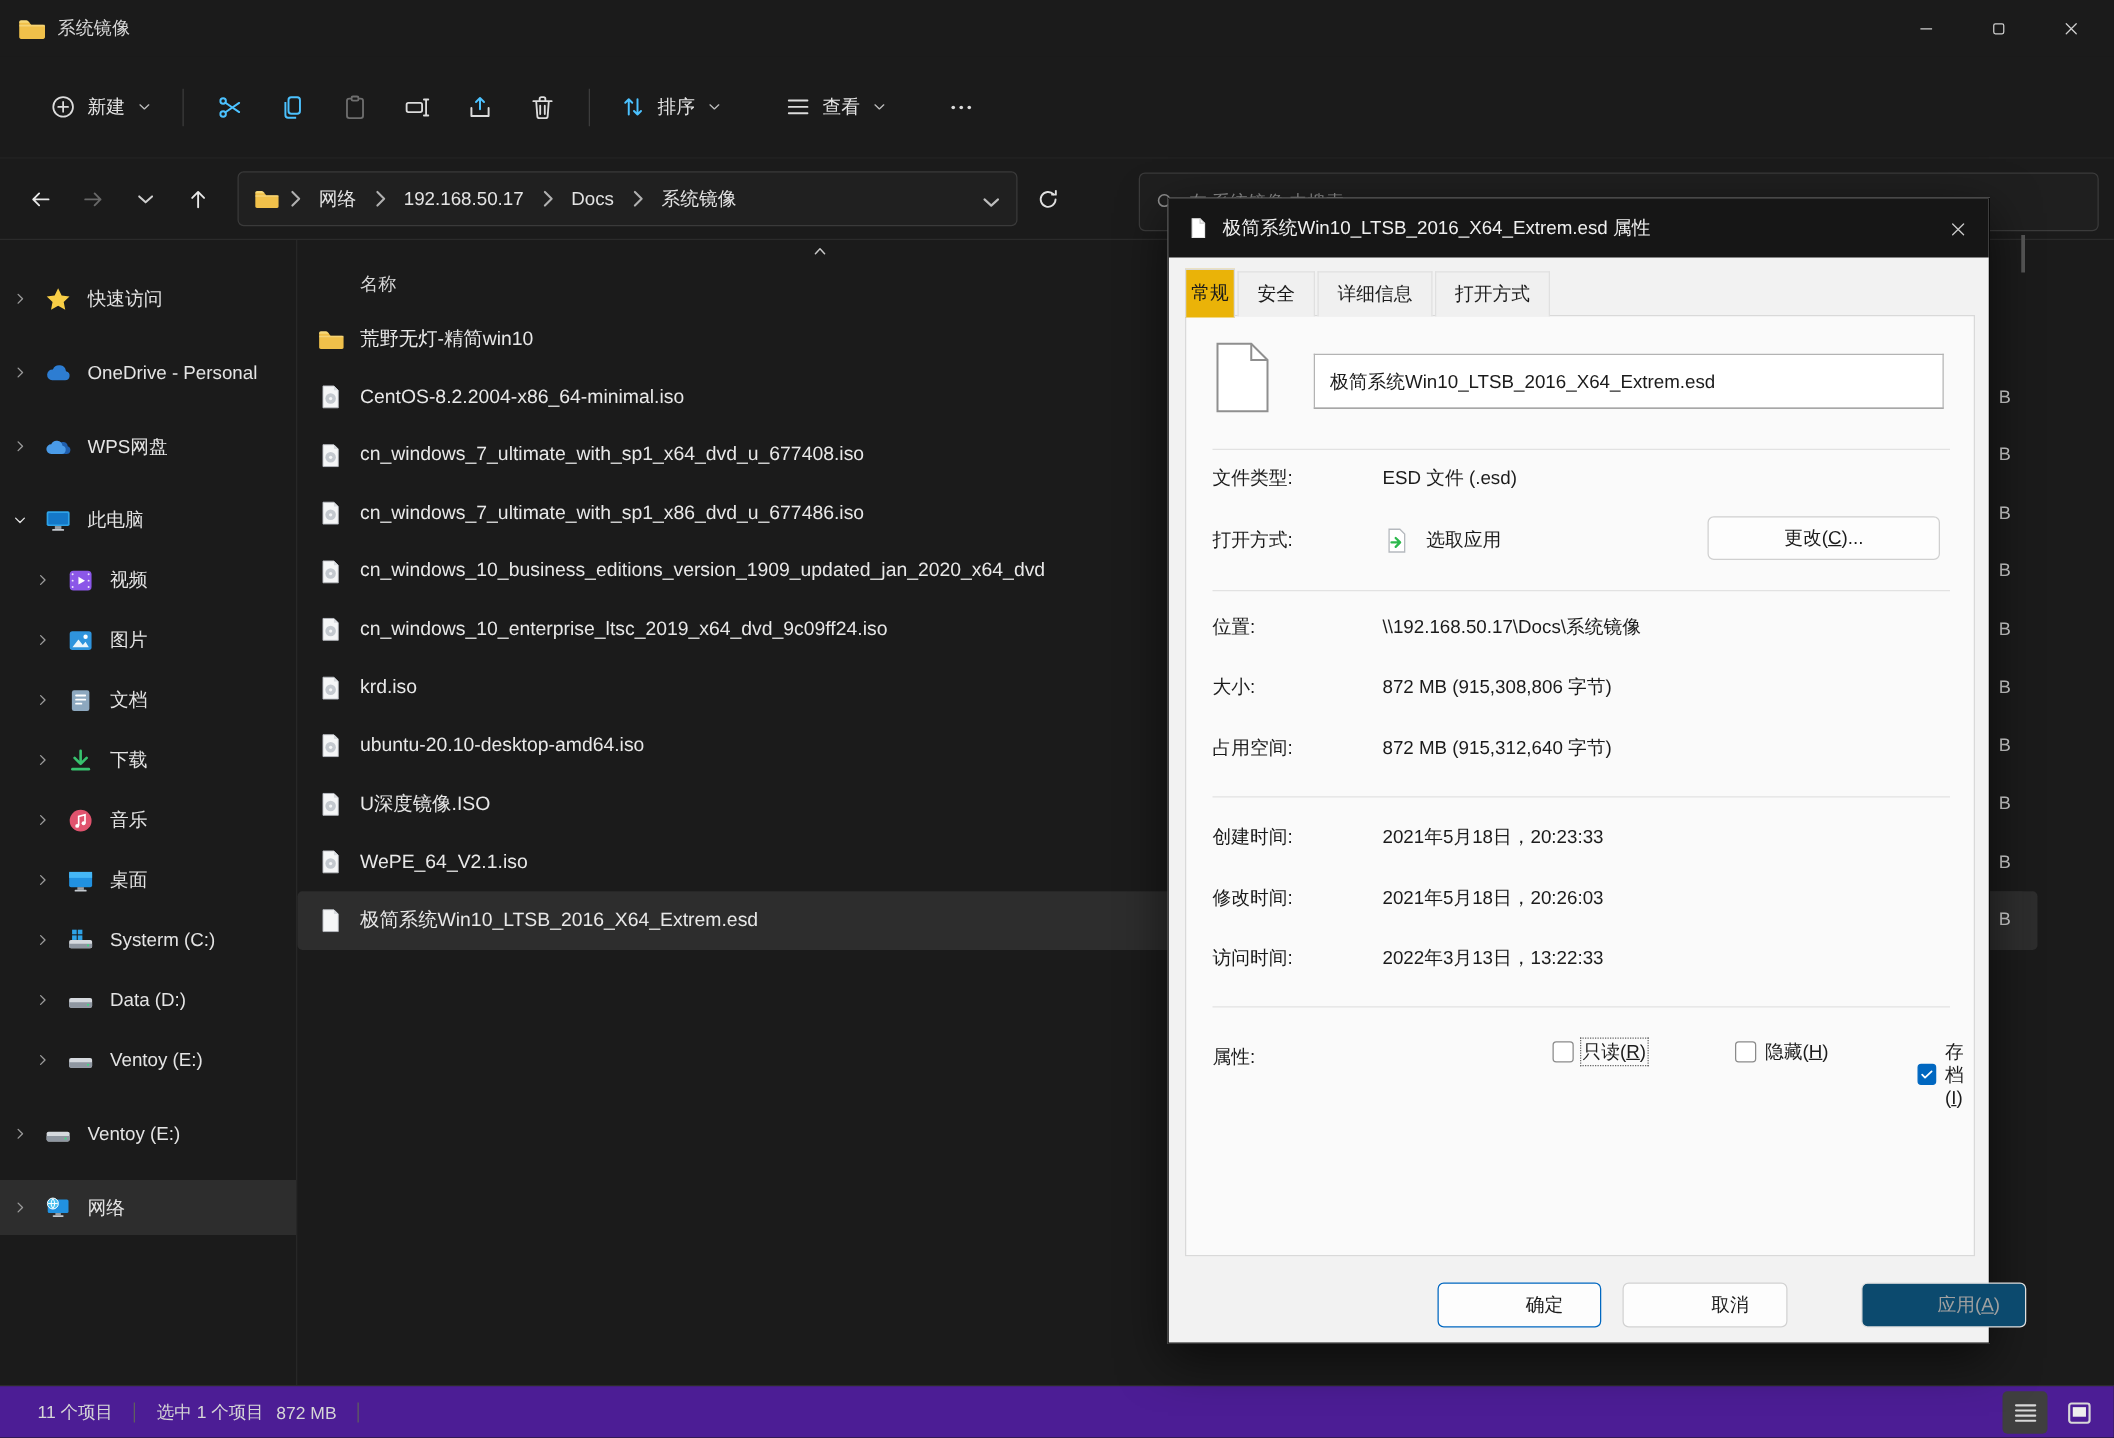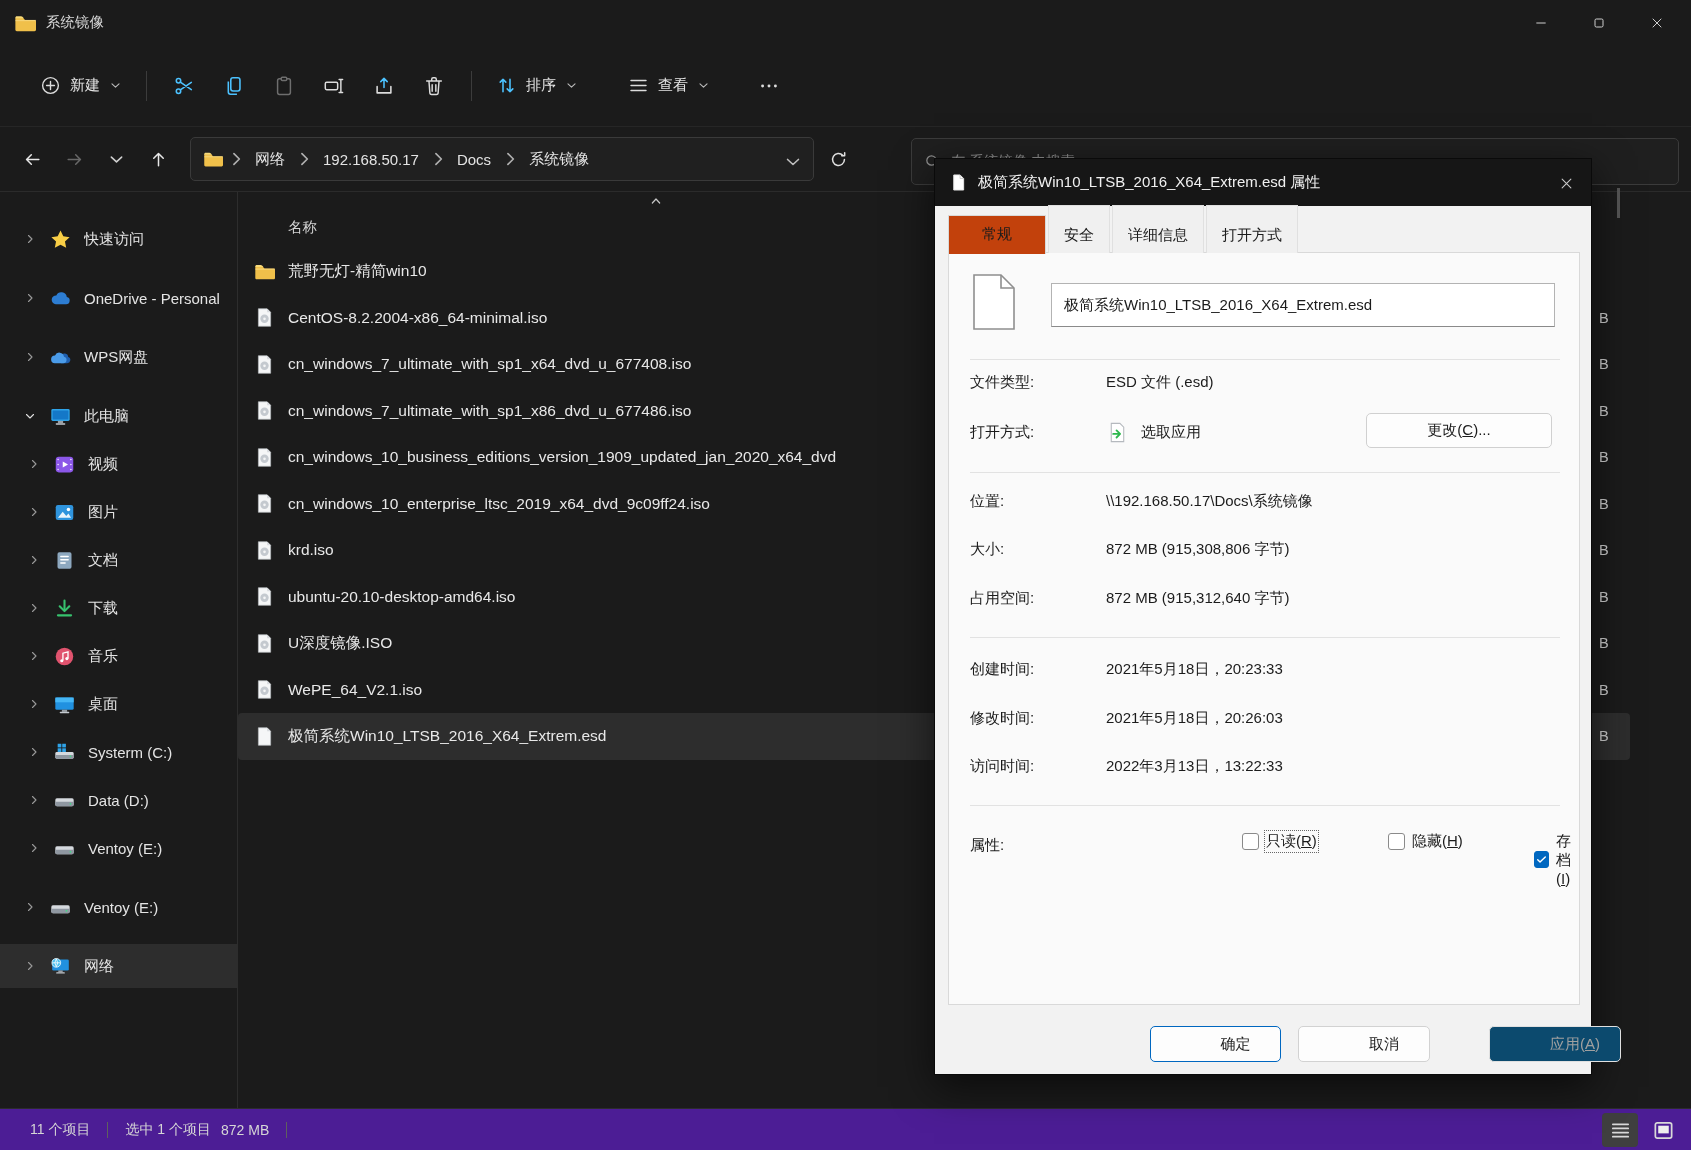--- a/index.html
+++ b/index.html
@@ -48,21 +48,21 @@
   .refresh-btn svg { width:19px; height:19px; }
   .search-box { position:absolute; left:911px; top:11px; width:768px; height:47px;
     background:#1f1f1f; border:1px solid #3b3b3b; border-radius:5px;
     display:flex; align-items:center; padding:0 12px; gap:10px; }
   .search-box svg { width:17px; height:17px; }
   .search-ph { font-size:14.5px; color:#8d8d8d; }
 
   
   .sidebar { position:absolute; left:0; top:192px; width:238px; height:916px;
     background:#1b1b1b; border-right:1px solid #2d2d2d; overflow:hidden; }
-  .side-item { height:44px; display:flex; align-items:center; padding-left:24px;
+  .side-item { height:44px; display:flex; align-items:center; padding-left:10px;
     margin-top:4px; font-size:15px; color:#e4e4e4; white-space:nowrap; overflow:hidden; }
   .side-item.lvl1 { padding-left:28px; }
   .side-item.gap { margin-top:15px; }
   .side-item:first-child { margin-top:25px; }
   .side-item.sel { background:#2d2d2d; }
   .side-item .chev { width:12px; height:12px; margin-right:14px; }
   .side-item .chev svg { width:12px; height:12px; }
   .side-item .ico:not(.chev) { width:21px; height:21px; margin-right:13px; }
   .side-label { overflow:hidden; }
 
@@ -99,23 +99,23 @@
     color:#1b1b1b; }
   .dlg-titlebar { position:absolute; left:0; top:0; width:100%; height:47px; background:#161616;
     display:flex; align-items:center; padding:0 14px; gap:10px; }
   .dlg-titlebar .ico { width:19px; height:19px; }
   .dlg-title { font-size:15px; color:#f0f0f0; white-space:nowrap; overflow:hidden; }
   .dlg-close { position:absolute; right:12px; top:11px; width:26px; height:26px;
     display:flex; align-items:center; justify-content:center; }
   .dlg-close svg { width:15px; height:15px; }
   .dlg-tabs { position:absolute; left:13px; top:57px; height:37px; display:flex;
     align-items:flex-end; gap:2px; z-index:2; }
-  .dtab { padding:20px 15px 8px; font-size:15px; background:#f0f0f0; border:1px solid #e0e0e0;
+  .dtab { padding:8px 15px 8px; font-size:15px; background:#f0f0f0; border:1px solid #e0e0e0;
     border-bottom:none; color:#1b1b1b; }
-  .dtab.active { background:#c2410c; border-color:#d9d9d9; padding:9px 33px 10px; position:relative; top:1px; }
+  .dtab.active { background:#eab308; border-color:#d9d9d9; padding:9px 4px 10px; position:relative; top:1px; }
   .dlg-page { position:absolute; left:13px; top:93px; width:632px; height:753px;
     background:#fafafa; border:1px solid #d9d9d9; }
   .r-fname-ico { position:absolute; left:23px; top:20px; width:44px; height:58px; }
   .fname { position:absolute; left:102px; top:30px; width:504px; height:44px;
     font-size:15px; font-family:inherit; color:#1b1b1b; background:#fff;
     border:1px solid #b3b3b3; border-bottom:1px solid #8a8a8a; padding:0 12px; }
   .psep { position:absolute; left:21px; width:590px; height:1px; background:#e2e2e2; }
   .prow { position:absolute; left:21px; width:590px; display:flex; align-items:center;
     font-size:15px; }
   .f-label { width:136px; flex:0 0 auto; color:#1b1b1b; }

